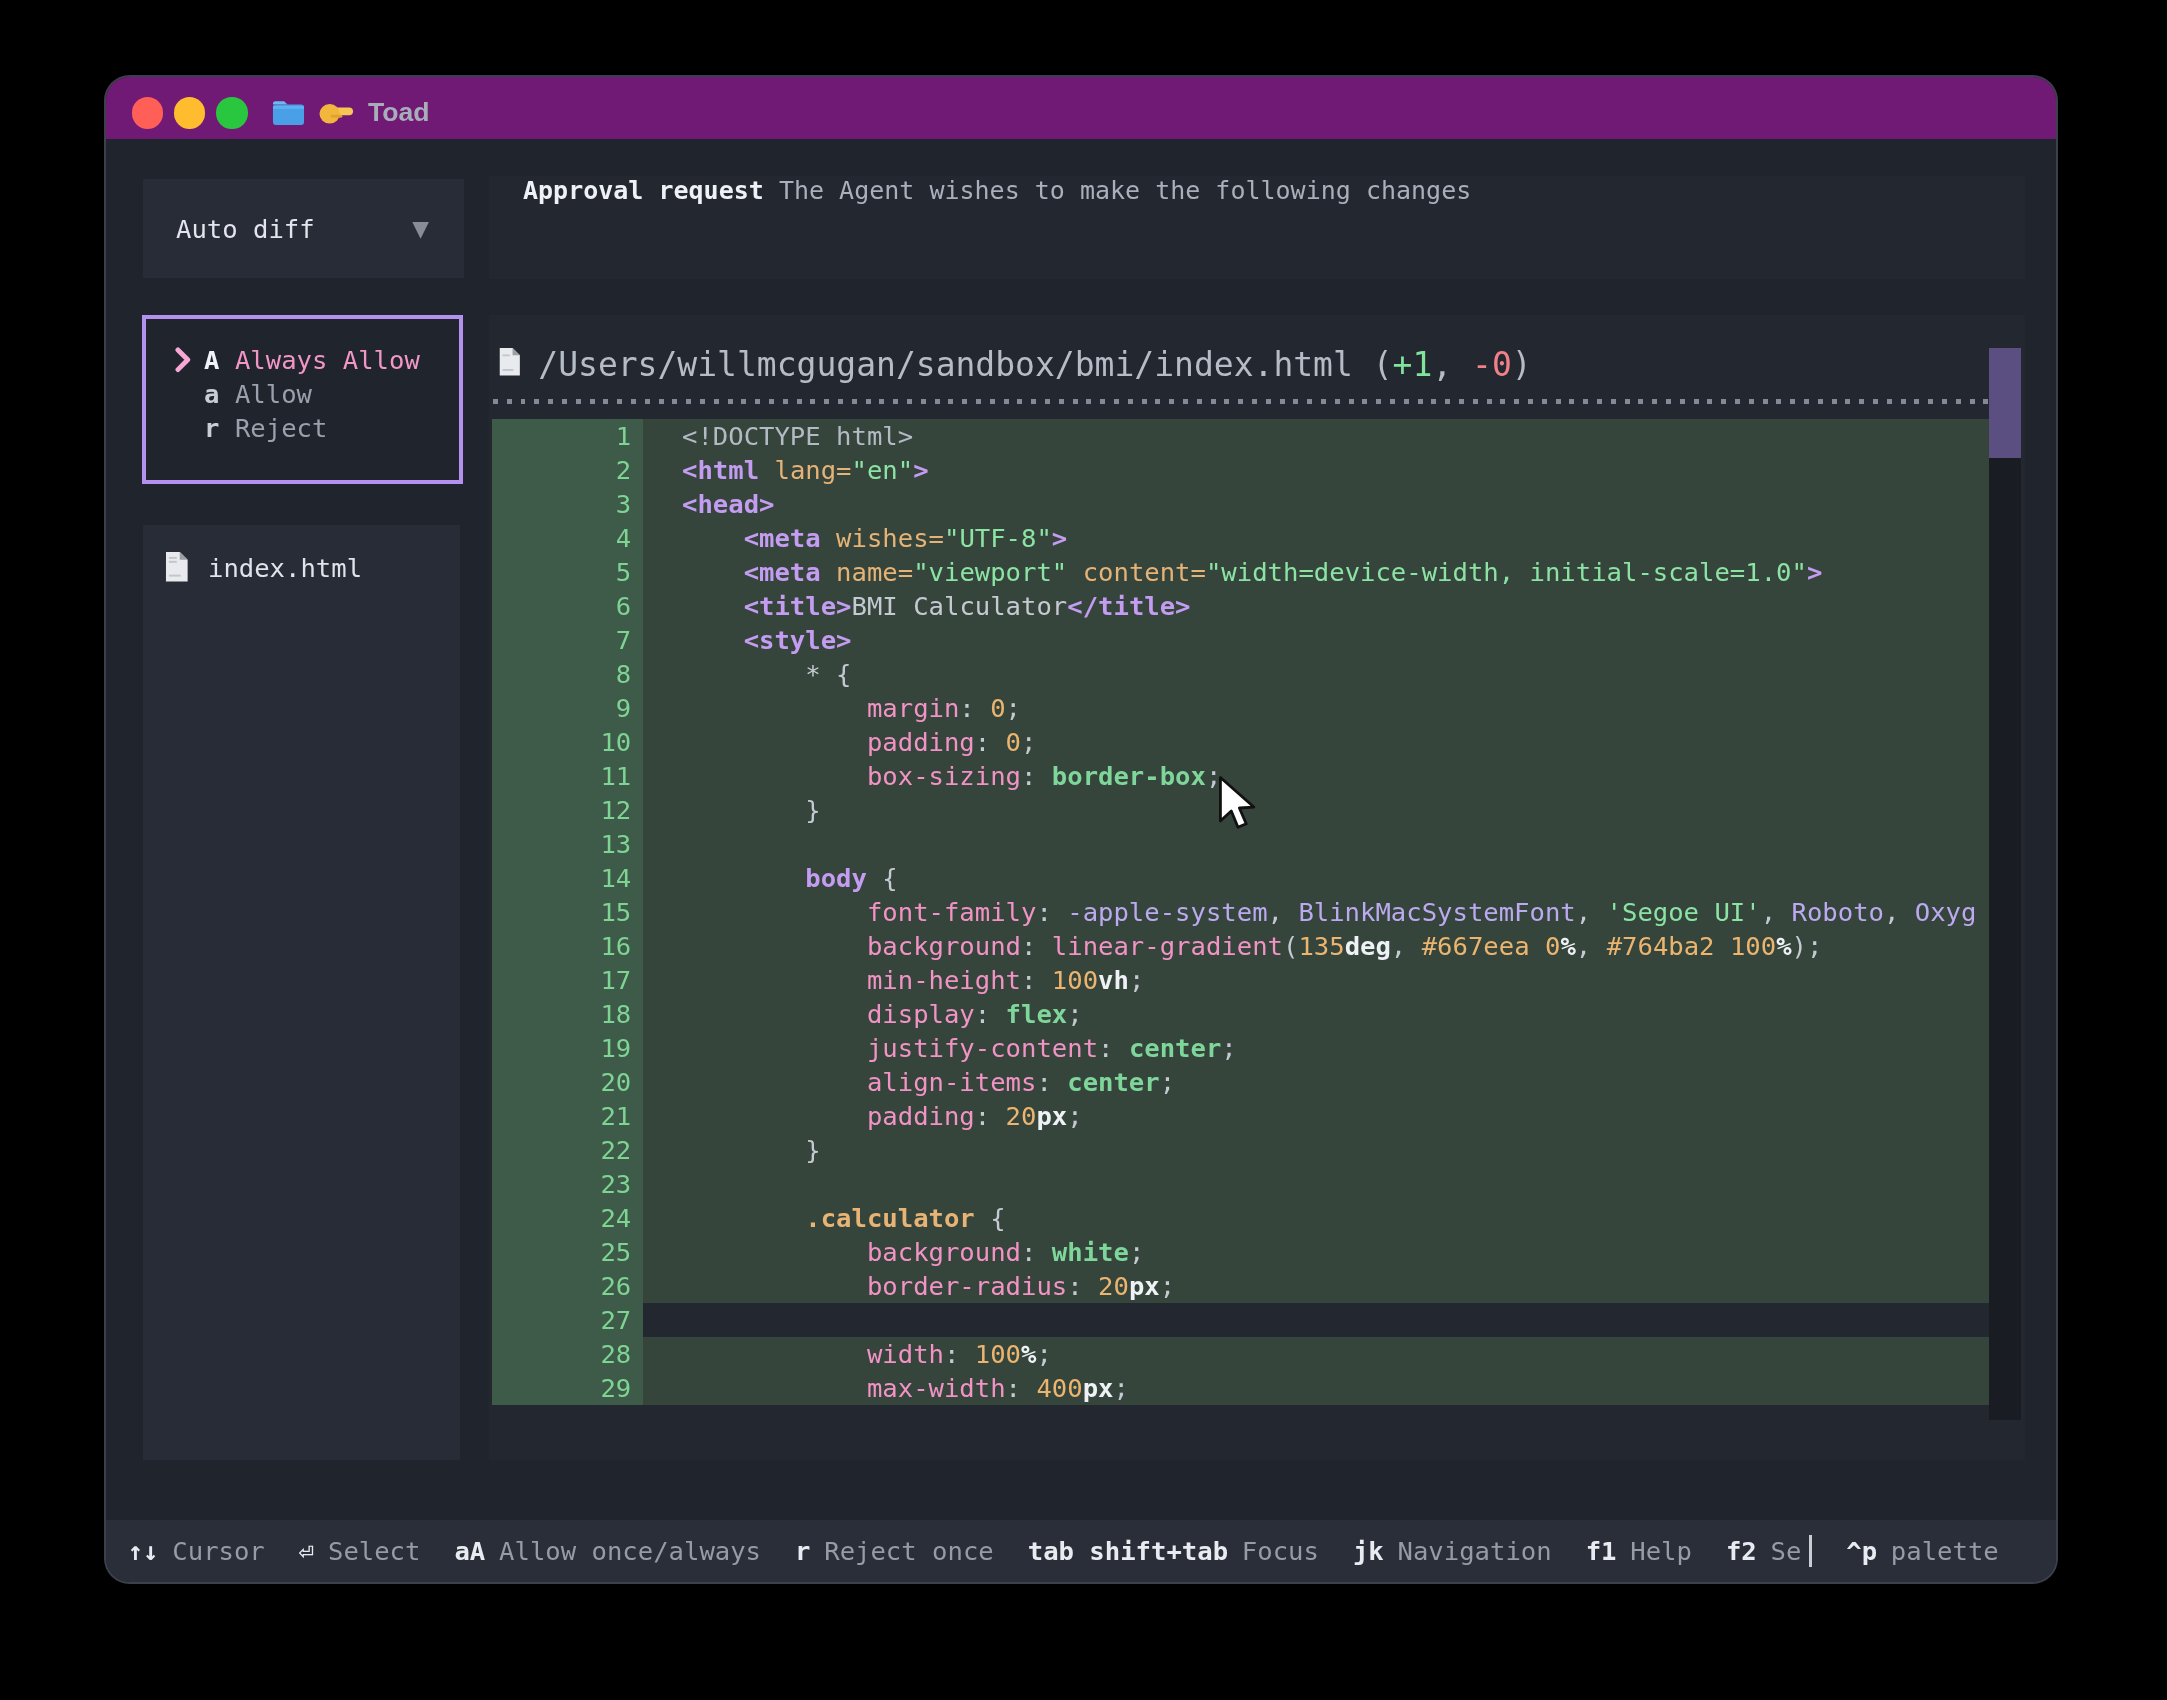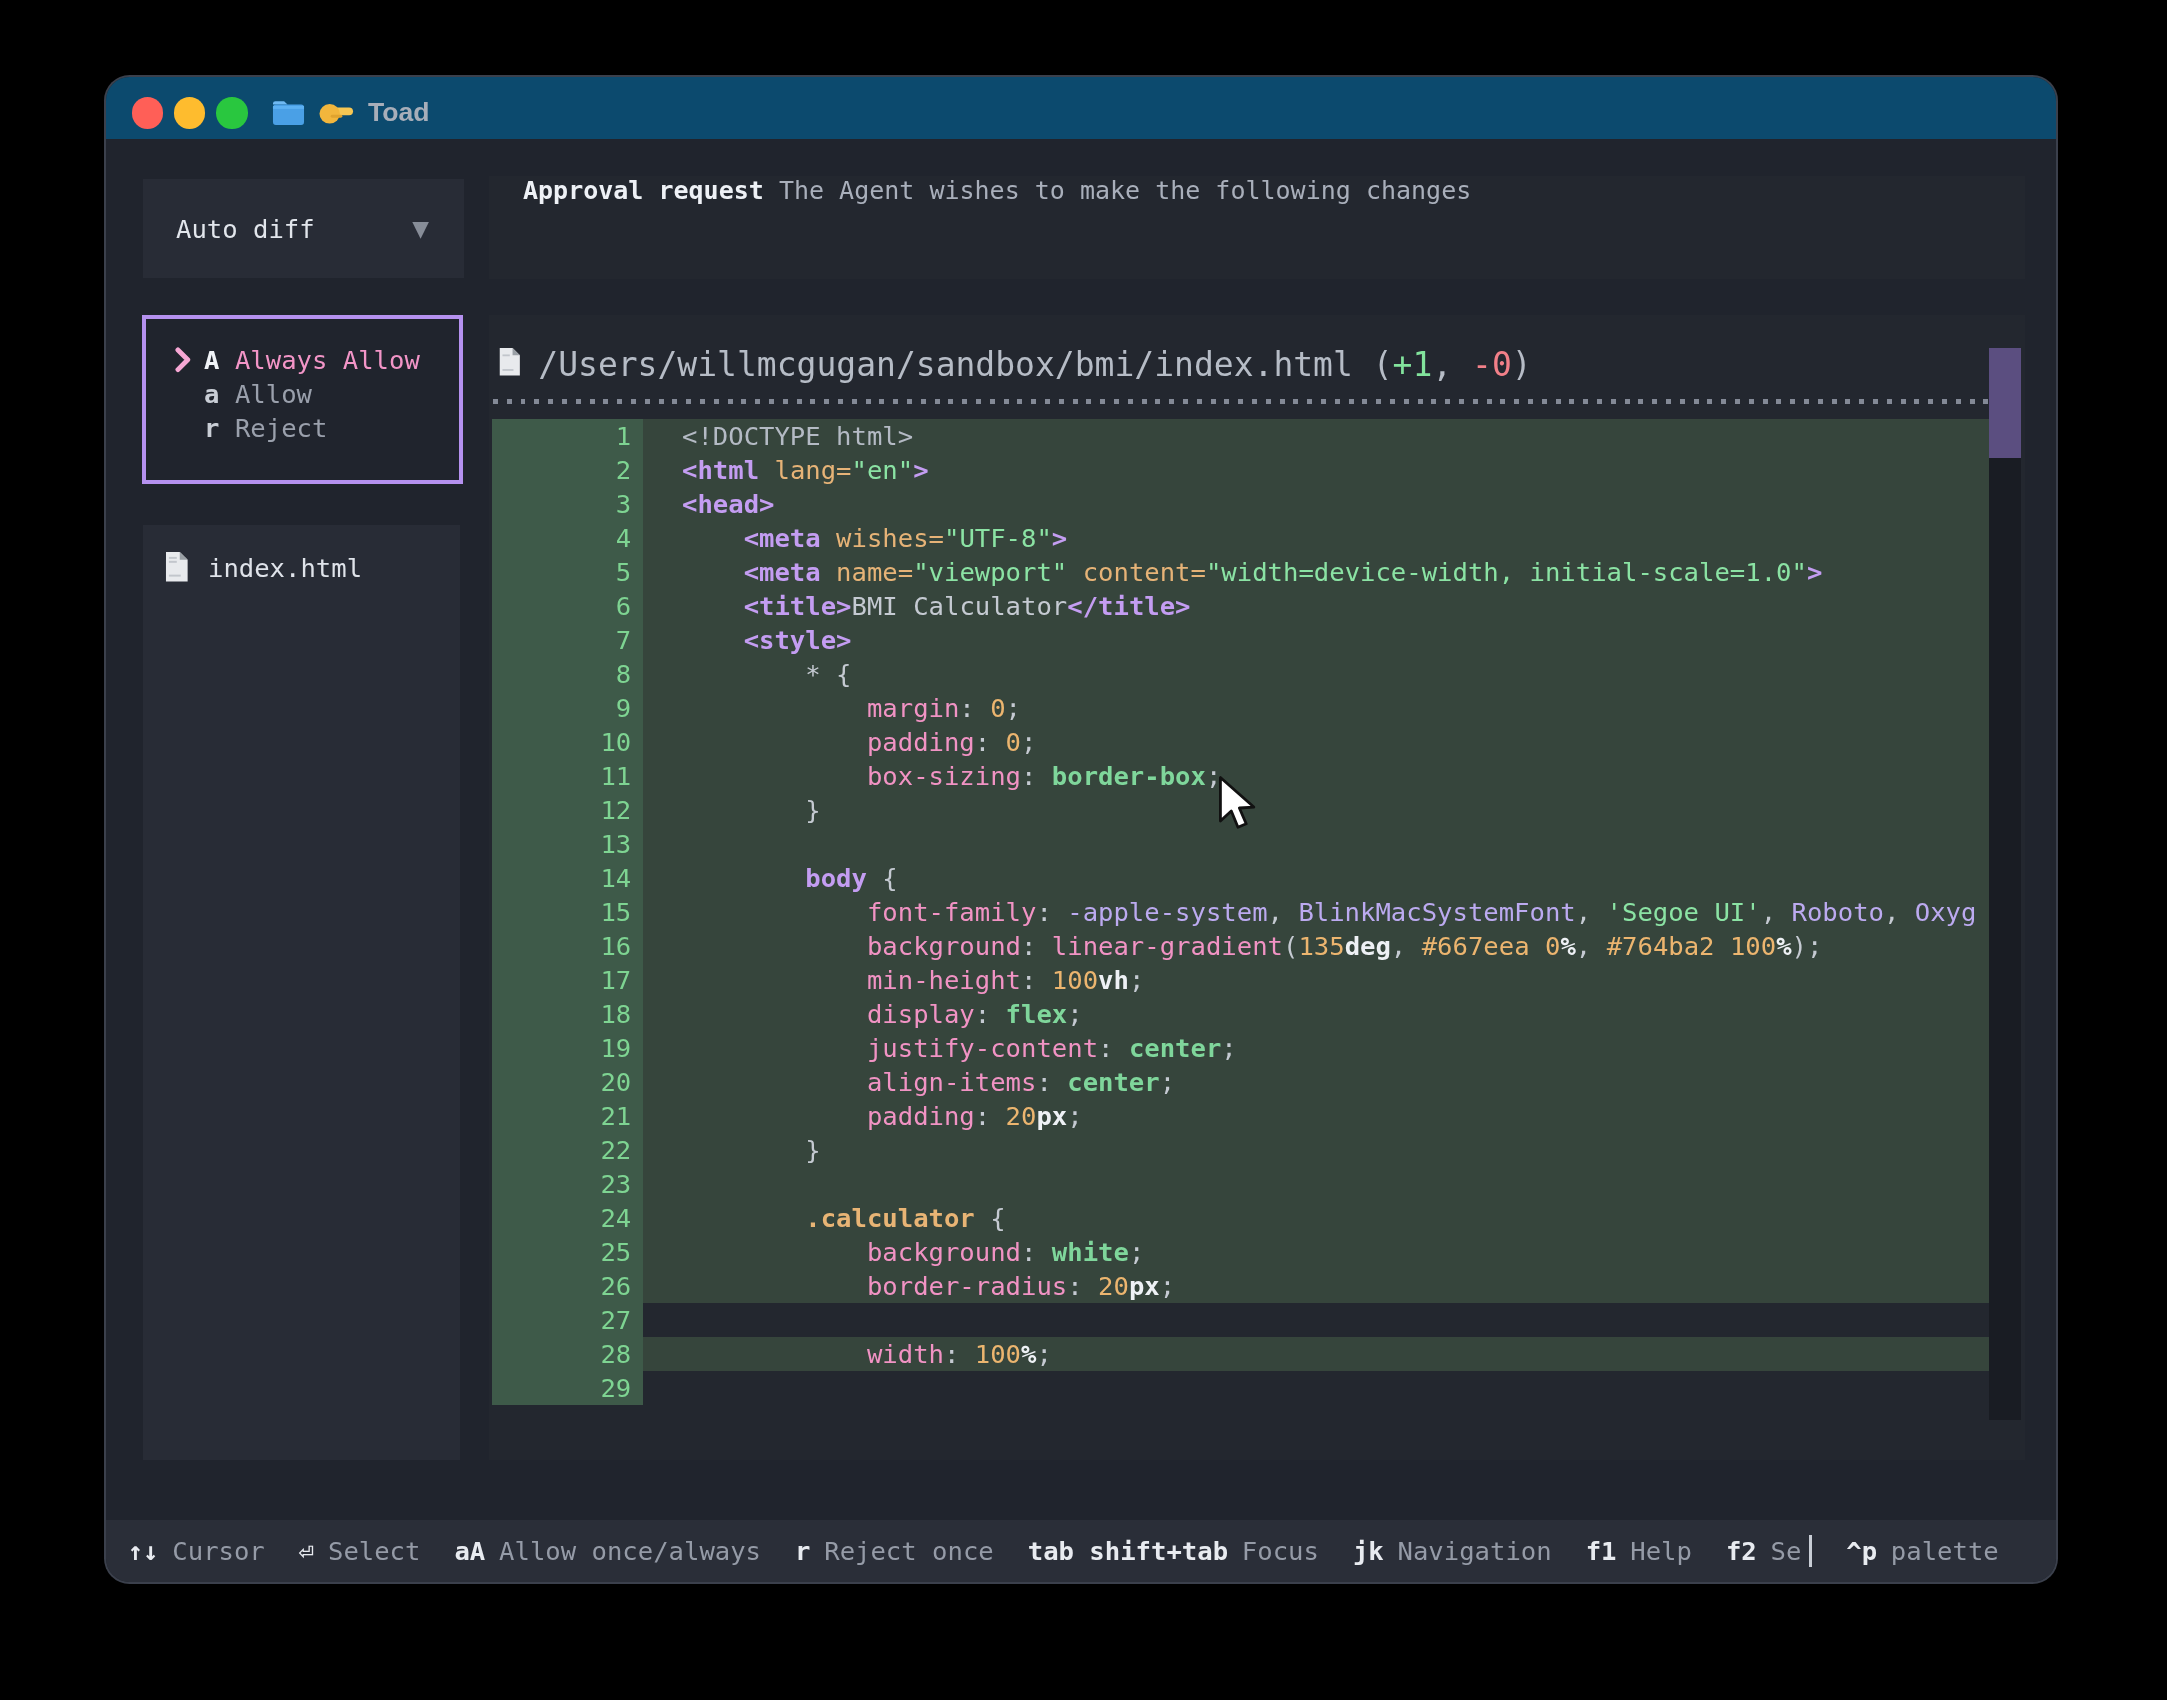--- a/index.html
+++ b/index.html
@@ -1,21 +1,21 @@
 <!DOCTYPE html>
 <html><head>
 <meta charset="utf-8">
 <style>
   html,body{margin:0;padding:0;background:#000;}
   body{width:2167px;height:1700px;position:relative;overflow:hidden;
        font-family:"DejaVu Sans Mono",monospace;}
   .window{position:absolute;left:106px;top:77px;width:1950px;height:1505px;
           background:#20242d;border-radius:23.6px;overflow:hidden;
           box-shadow:0 0 0 2px #3b404c;}
-  .titlebar{position:absolute;left:0;top:0;width:100%;height:62px;background:#0c4a6e;
+  .titlebar{position:absolute;left:0;top:0;width:100%;height:62px;background:#701a75;
             display:flex;align-items:center;padding-left:25.6px;padding-top:9.9px;box-sizing:border-box;}
   .light{width:31.5px;height:31.5px;border-radius:50%;margin-right:10.8px;}
   .l-red{background:#ff5f57;} .l-yellow{background:#febc2e;} .l-green{background:#29c73f;}
   .tb-icon{margin-left:13.8px;display:flex;align-items:center;}
   .tb-title{margin-left:13.8px;color:#a8aeb9;font-family:"Liberation Sans",sans-serif;
             font-weight:bold;font-size:26.6px;}
   .panel-side{position:absolute;background:#282c36;}
   .autodiff{left:37px;top:102px;width:321px;height:99px;display:flex;align-items:center;
             padding:0 35px 0 33px;box-sizing:border-box;justify-content:space-between;
             color:#e2e6ec;font-size:25.6px;cursor:default;}
@@ -241,20 +241,21 @@
         </div>
         <div class="crow">
           <div class="gut">27</div>
         </div>
         <div class="crow">
           <div class="gut">28</div>
           <div class="cline"><span class="tk-p">            </span><span class="tk-pr">width</span><span class="tk-p">: </span><span class="tk-n">100</span><span class="tk-u">%</span><span class="tk-p">;</span></div>
         </div>
         <div class="crow">
           <div class="gut">29</div>
+          <div class="cline"><span class="tk-p">            </span><span class="tk-pr">max-width</span><span class="tk-p">: </span><span class="tk-n">400</span><span class="tk-u">px</span><span class="tk-p">;</span></div>
         </div>
       </div>
     <div class="scrollbar">
       <div class="thumb"></div>
     </div>
   </div>
 
   <div class="footer" id="footer">
       <div class="fitem"><span class="fkeys">↑↓</span><span class="flabel">Cursor</span></div>
       <div class="fitem"><span class="fkeys">⏎</span><span class="flabel">Select</span></div>

